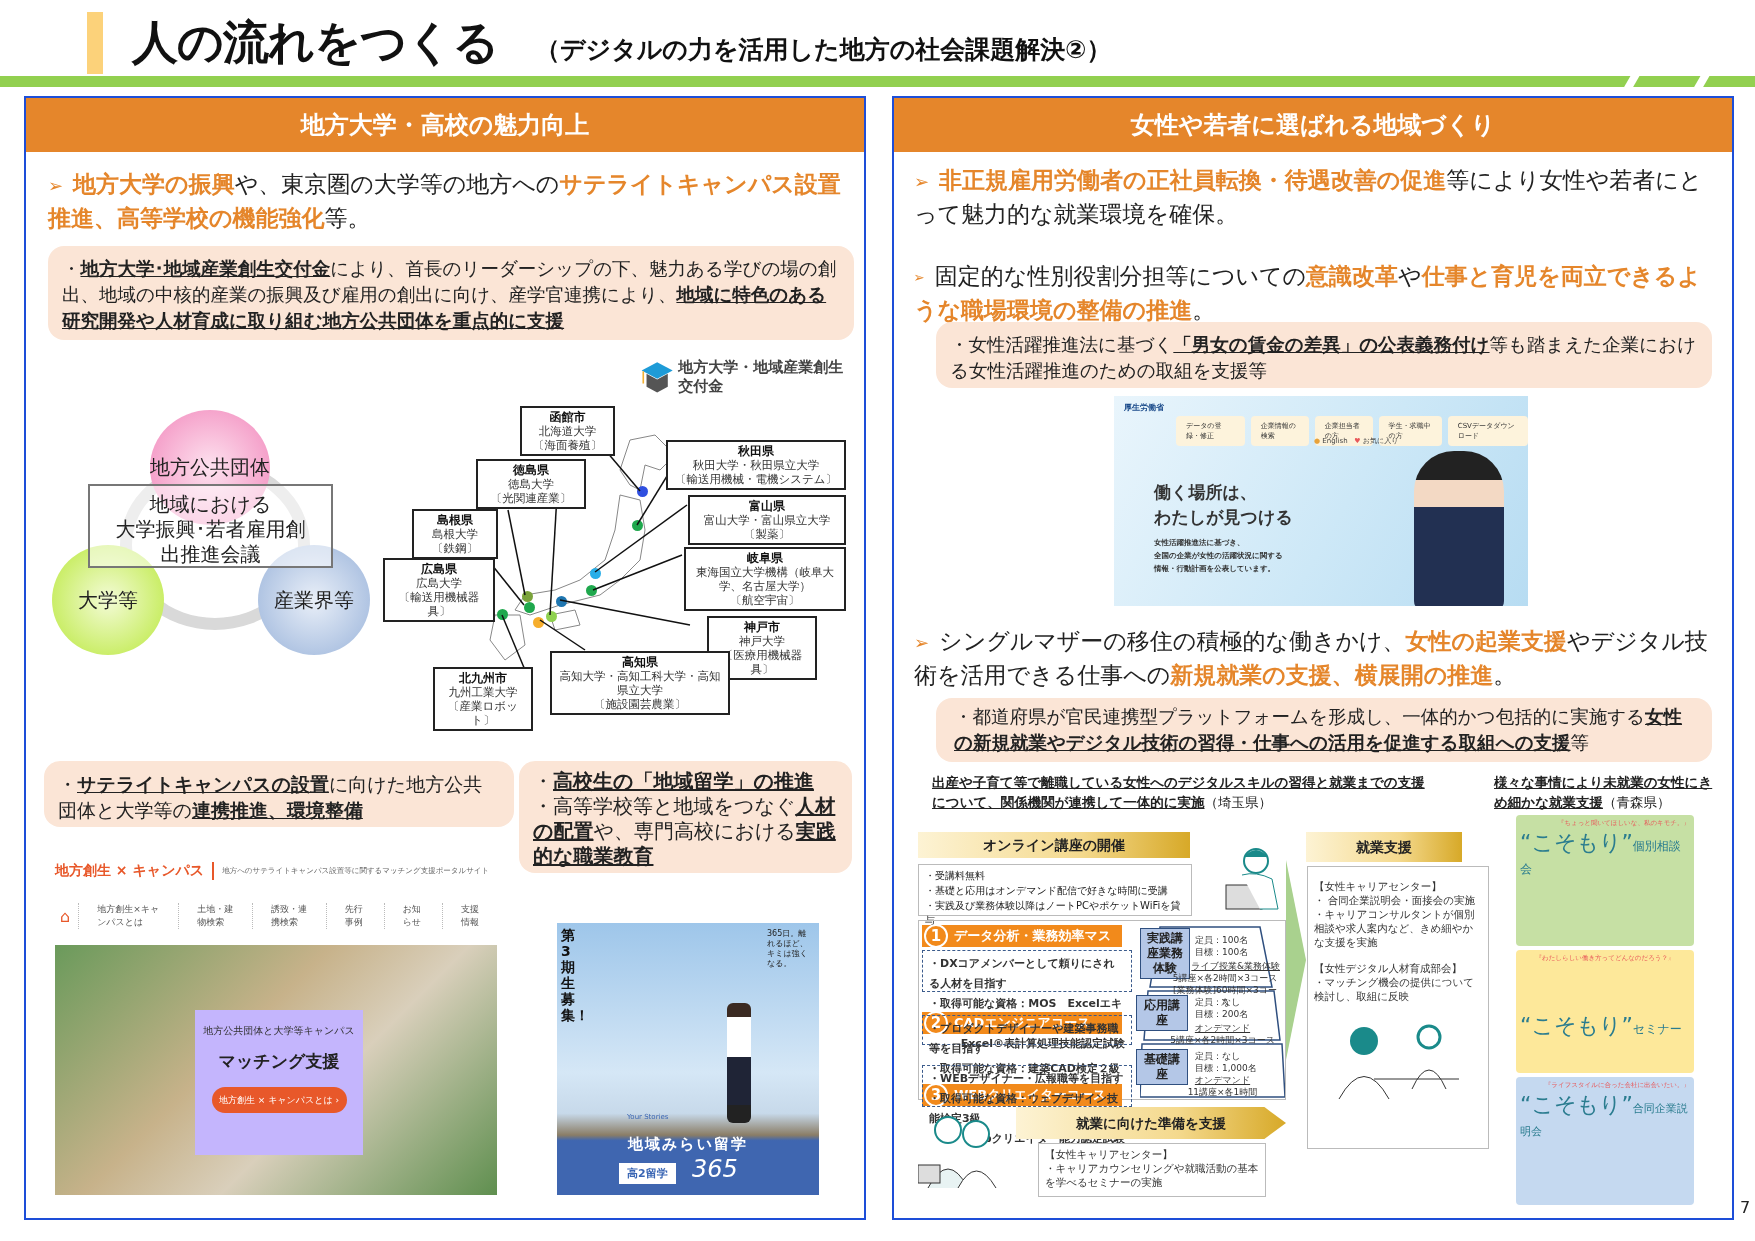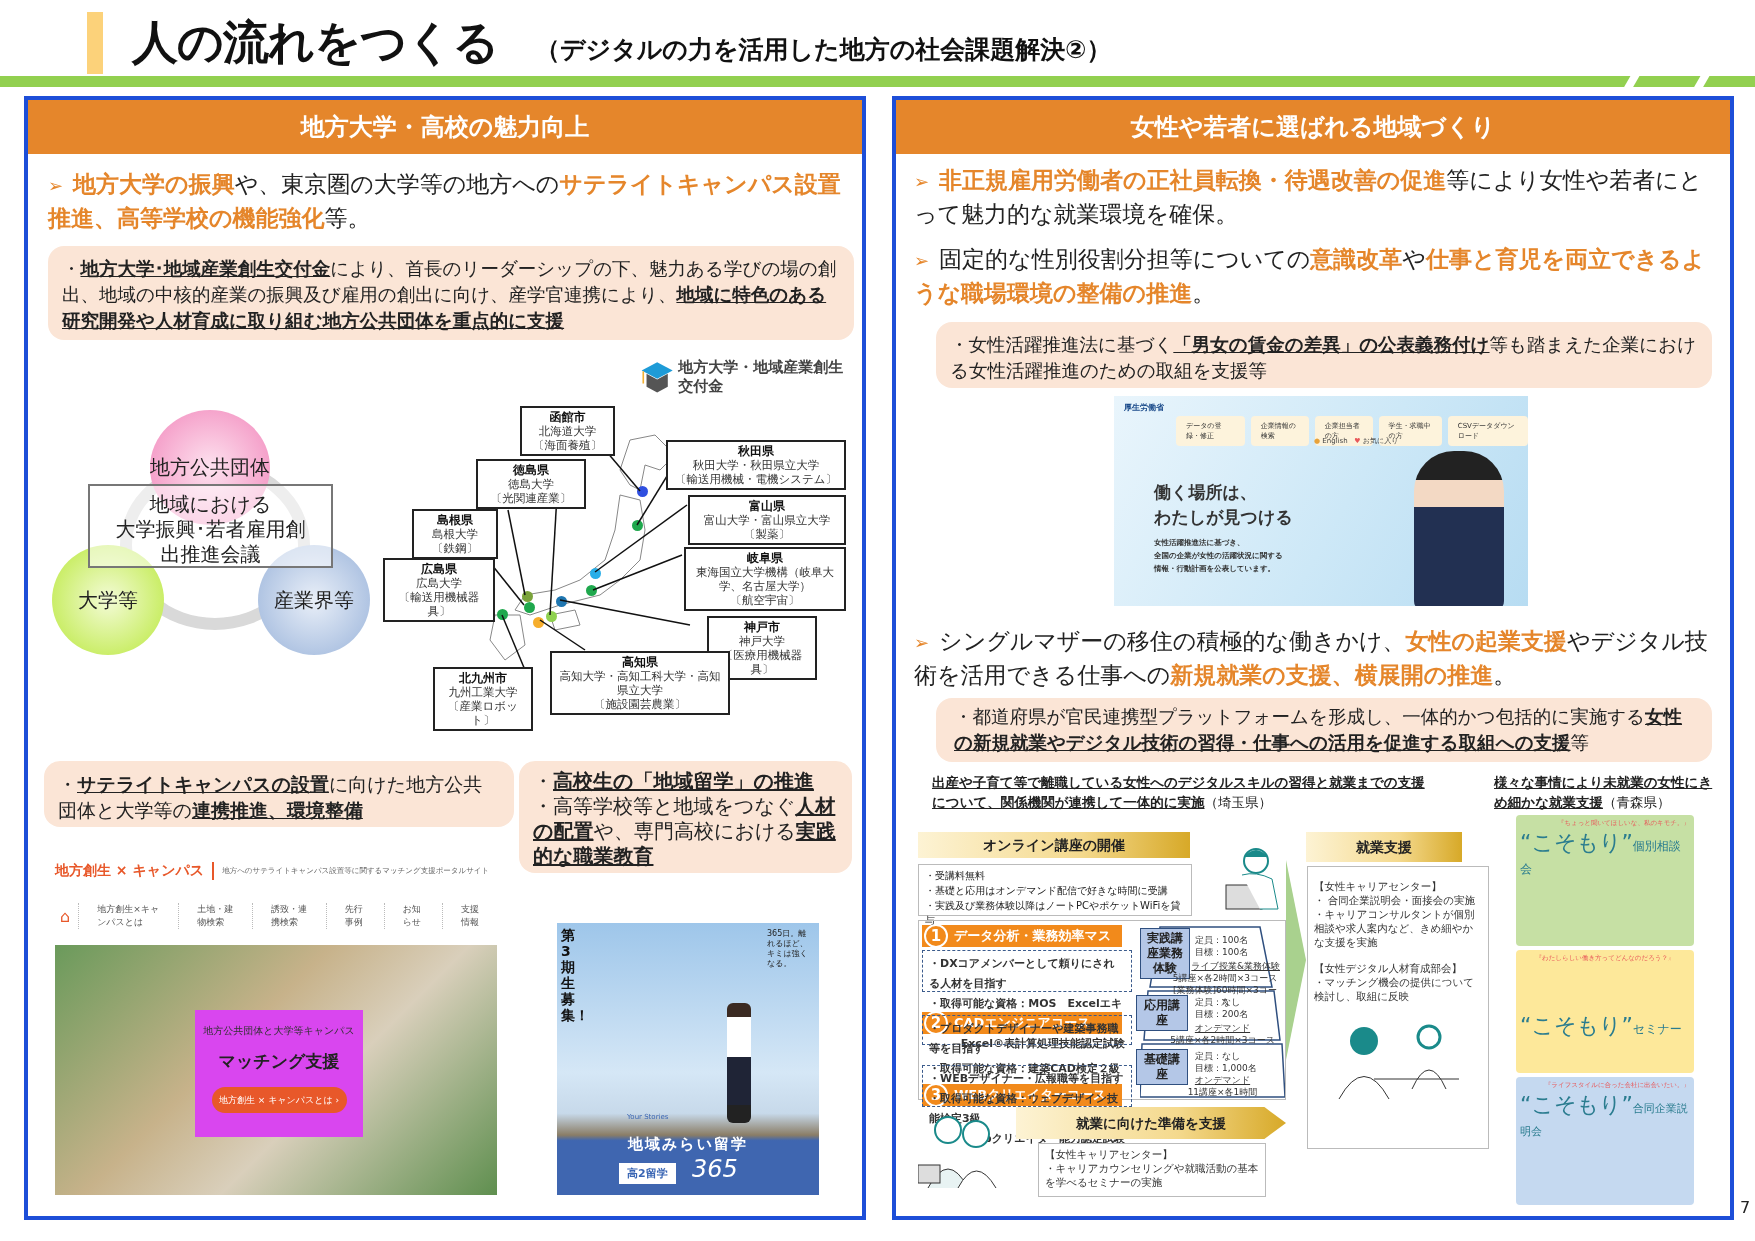--- a/index.html
+++ b/index.html
@@ -5,21 +5,21 @@
   * { box-sizing: border-box; margin: 0; padding: 0; }
   body { width: 1755px; height: 1241px; background: #fff; font-family: "DejaVu Sans", "Liberation Sans", sans-serif; color: #222; position: relative; overflow: hidden; }
   .abs { position: absolute; }
   
   .title-accent { left: 87px; top: 12px; width: 16px; height: 62px; background: #fcd27a; }
   .title-main { left: 132px; top: 14px; font-size: 46px; font-weight: bold; letter-spacing: -1px; color: #111; line-height: 56px; }
   .title-sub { left: 535px; top: 32px; font-size: 25px; font-weight: bold; color: #111; line-height: 36px; }
   .green-bar { left: 0; top: 76px; width: 1755px; height: 11px; background: #92d050; }
   .green-slash { top: 74px; width: 9px; height: 16px; background: #fff; transform: skewX(-30deg); }
   
-  .panel { border: 4px solid #1d4ed8; background: #fff; }
+  .panel { border: 2px solid #1d4ed8; background: #fff; }
   .panel-head { background: #e5862b; color: #fff; font-weight: bold; font-size: 24px; text-align: center; height: 54px; line-height: 54px; }
   .lead { font-size: 23px; line-height: 33px; color: #222; }
   .lead .arrow { color: #e5862b; font-size: 18px; margin-right: 10px; }
   .hl { color: #e5862b; font-weight: bold; }
   .u { text-decoration: underline; font-weight: bold; }
   .box { background: #fbe5d6; border-radius: 16px; font-size: 18.5px; line-height: 26px; padding: 10px 14px; color: #222; }
   
   .circle { border-radius: 50%; display: flex; align-items: center; justify-content: center; font-size: 20px; }
   .ring { border: 12px solid #d9d9d9; border-radius: 50%; }
   .venn-box { border: 2px solid #777; background: rgba(255,255,255,0.55); font-size: 20px; line-height: 25px; text-align: center; padding-top: 6px; }
@@ -151,21 +151,21 @@
 <div class="abs" style="left:60px; top:905px; width:440px; height:22px; display:flex; align-items:center;">
   <span style="color:#e8582a; font-size:16px; margin-right:8px;">⌂</span>
   <span class="nav-item">地方創生×キャンパスとは</span>
   <span class="nav-item">土地・建物検索</span>
   <span class="nav-item">誘致・連携検索</span>
   <span class="nav-item">先行事例</span>
   <span class="nav-item">お知らせ</span>
   <span class="nav-item">支援情報</span>
 </div>
 <div class="abs photo" style="left:55px; top:945px; width:442px; height:250px;"></div>
-<div class="abs" style="left:195px; top:1010px; width:168px; height:127px; background:#d946ef; text-align:center; padding-top:14px;">
+<div class="abs" style="left:195px; top:1010px; width:168px; height:145px; background:#c4b5fd; text-align:center; padding-top:14px;">
   <div style="font-size:10px; color:#333;">地方公共団体と大学等キャンパス</div>
   <div style="font-size:17px; font-weight:bold; margin-top:12px;">マッチング支援</div>
   <div style="margin:14px auto 0; width:135px; height:26px; line-height:26px; border-radius:13px; background:#e8582a; color:#fff; font-size:9px;">地方創生 × キャンパスとは ›</div>
 </div>
 
 <div class="abs hero-sky" style="left:557px; top:923px; width:262px; height:272px; overflow:hidden;">
   <div class="abs" style="left:4px; top:4px; width:18px; font-size:14px; font-weight:bold; line-height:16px; color:#111;">第3期生募集！</div>
   <div class="abs" style="left:210px; top:6px; width:46px; font-size:8px; line-height:10px; color:#222;">365日。離れるほど、キミは強くなる。</div>
   <div class="abs" style="left:70px; top:190px; font-size:7px; color:#3a66b4;">Your Stories</div>
   <div class="abs" style="left:170px; top:80px; width:24px; height:120px; background:linear-gradient(180deg,#3b2a22 0 12%, #fff 12% 45%, #1f2436 45% 85%, #222 85%); border-radius:6px;"></div>
@@ -174,21 +174,21 @@
   <div class="abs" style="left:135px; top:232px; color:#fff; font-size:24px; font-style:italic;">365</div>
 </div>
 
 <div class="abs panel" style="left:892px; top:96px; width:842px; height:1124px;">
   <div class="panel-head">女性や若者に選ばれる地域づくり</div>
 </div>
 
 <div class="abs lead" style="left:914px; top:164px; width:810px;">
   <span class="arrow">➢</span><span class="hl">非正規雇用労働者の正社員転換・待遇改善の促進</span><span>等により女性や若者にとって魅力的な就業環境を確保。</span>
 </div>
-<div class="abs lead" style="left:914px; top:243px; width:810px;">
+<div class="abs lead" style="left:914px; top:262px; width:810px;font-family:Liberation Mono, monospace;">
   <span class="arrow">➢</span><span>固定的な性別役割分担等についての</span><span class="hl">意識改革</span><span>や</span><span class="hl">仕事と育児を両立できるような職場環境の整備の推進</span><span>。</span>
 </div>
 <div class="abs box" style="left:936px; top:322px; width:776px; height:66px; font-size:18.5px;">
   <span>・女性活躍推進法に基づく</span><span class="u">「男女の賃金の差異」の公表義務付け</span><span>等も踏まえた企業における女性活躍推進のための取組を支援等</span>
 </div>
 
 <div class="abs mhlw-hero" style="left:1114px; top:396px; width:414px; height:210px; overflow:hidden;">
   <div class="abs" style="left:10px; top:6px; font-size:8px; color:#1a4a8a; font-weight:bold;">厚生労働省</div>
   <div class="abs" style="left:62px; top:20px; display:flex; gap:6px;">
     <span class="mhlw-btn">データの登録・修正</span>

